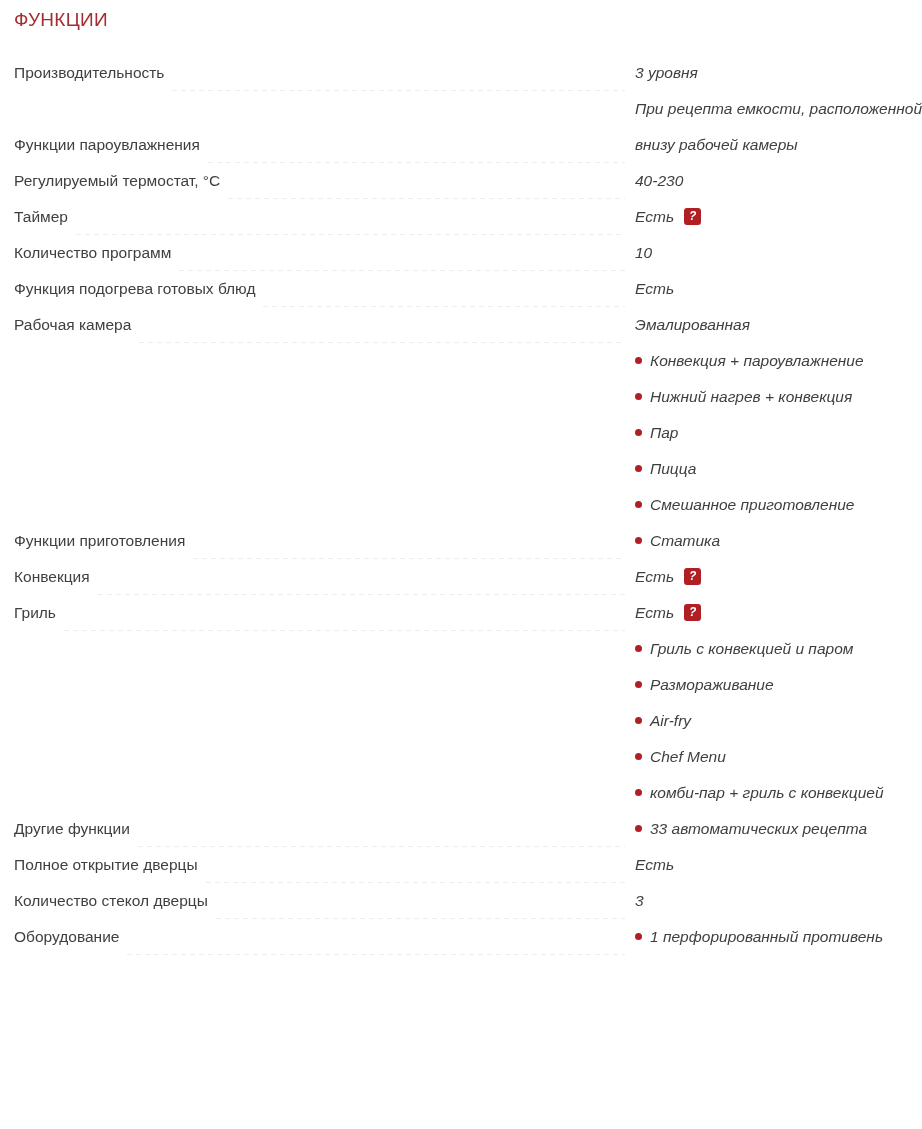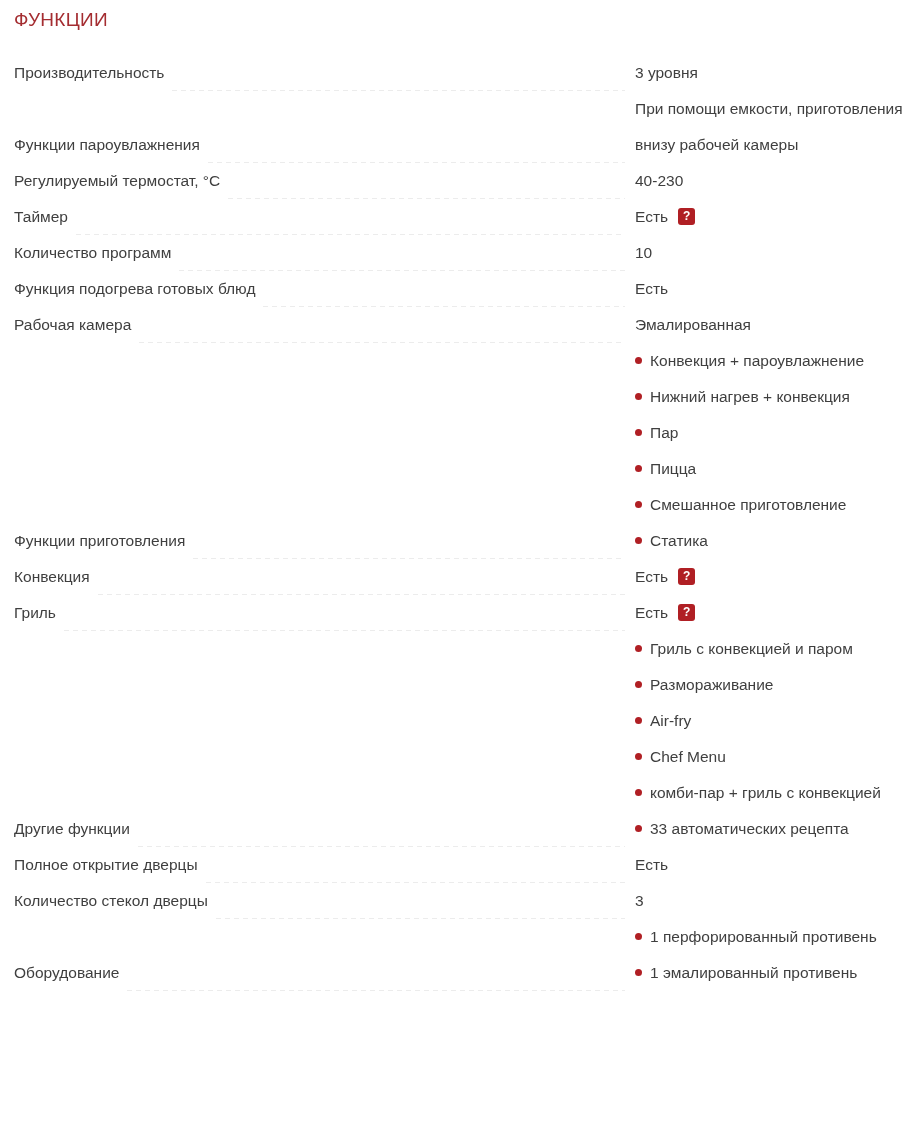--- a/index.html
+++ b/index.html
@@ -49,20 +49,21 @@
     background-repeat: no-repeat;
   }
   .spec-value {
     flex: 0 0 287px;
     width: 287px;
   }
   .value-line {
     font-size: 15.5px;
     line-height: 36px;
     white-space: nowrap;
+    font-style: italic;
   }
   .bullet-dot {
     display: inline-block;
     width: 7px;
     height: 7px;
     border-radius: 50%;
     background: #b01f24;
     margin-right: 8px;
     vertical-align: middle;
     position: relative;
@@ -97,21 +98,21 @@
         <div class="spec-label">Производительность</div>
         <div class="leader-line"></div>
         <div class="spec-value">
           <div class="value-line"><span>3 уровня</span></div>
         </div>
       </div>
       <div class="spec-row">
         <div class="spec-label">Функции пароувлажнения</div>
         <div class="leader-line"></div>
         <div class="spec-value">
-          <div class="value-line"><span>При помощи емкости, приготовления</span></div>
+          <div class="value-line"><span>При рецепта емкости, расположенной</span></div>
           <div class="value-line"><span>внизу рабочей камеры</span></div>
         </div>
       </div>
       <div class="spec-row">
         <div class="spec-label">Регулируемый термостат, °С</div>
         <div class="leader-line"></div>
         <div class="spec-value">
           <div class="value-line"><span>40-230</span></div>
         </div>
       </div>
@@ -193,17 +194,16 @@
         <div class="leader-line"></div>
         <div class="spec-value">
           <div class="value-line"><span>3</span></div>
         </div>
       </div>
       <div class="spec-row">
         <div class="spec-label">Оборудование</div>
         <div class="leader-line"></div>
         <div class="spec-value">
           <div class="value-line"><span class="bullet-dot"></span><span>1 перфорированный противень</span></div>
-          <div class="value-line"><span class="bullet-dot"></span><span>1 эмалированный противень</span></div>
         </div>
       </div>
     </div>
 </div>
 
 </body></html>

